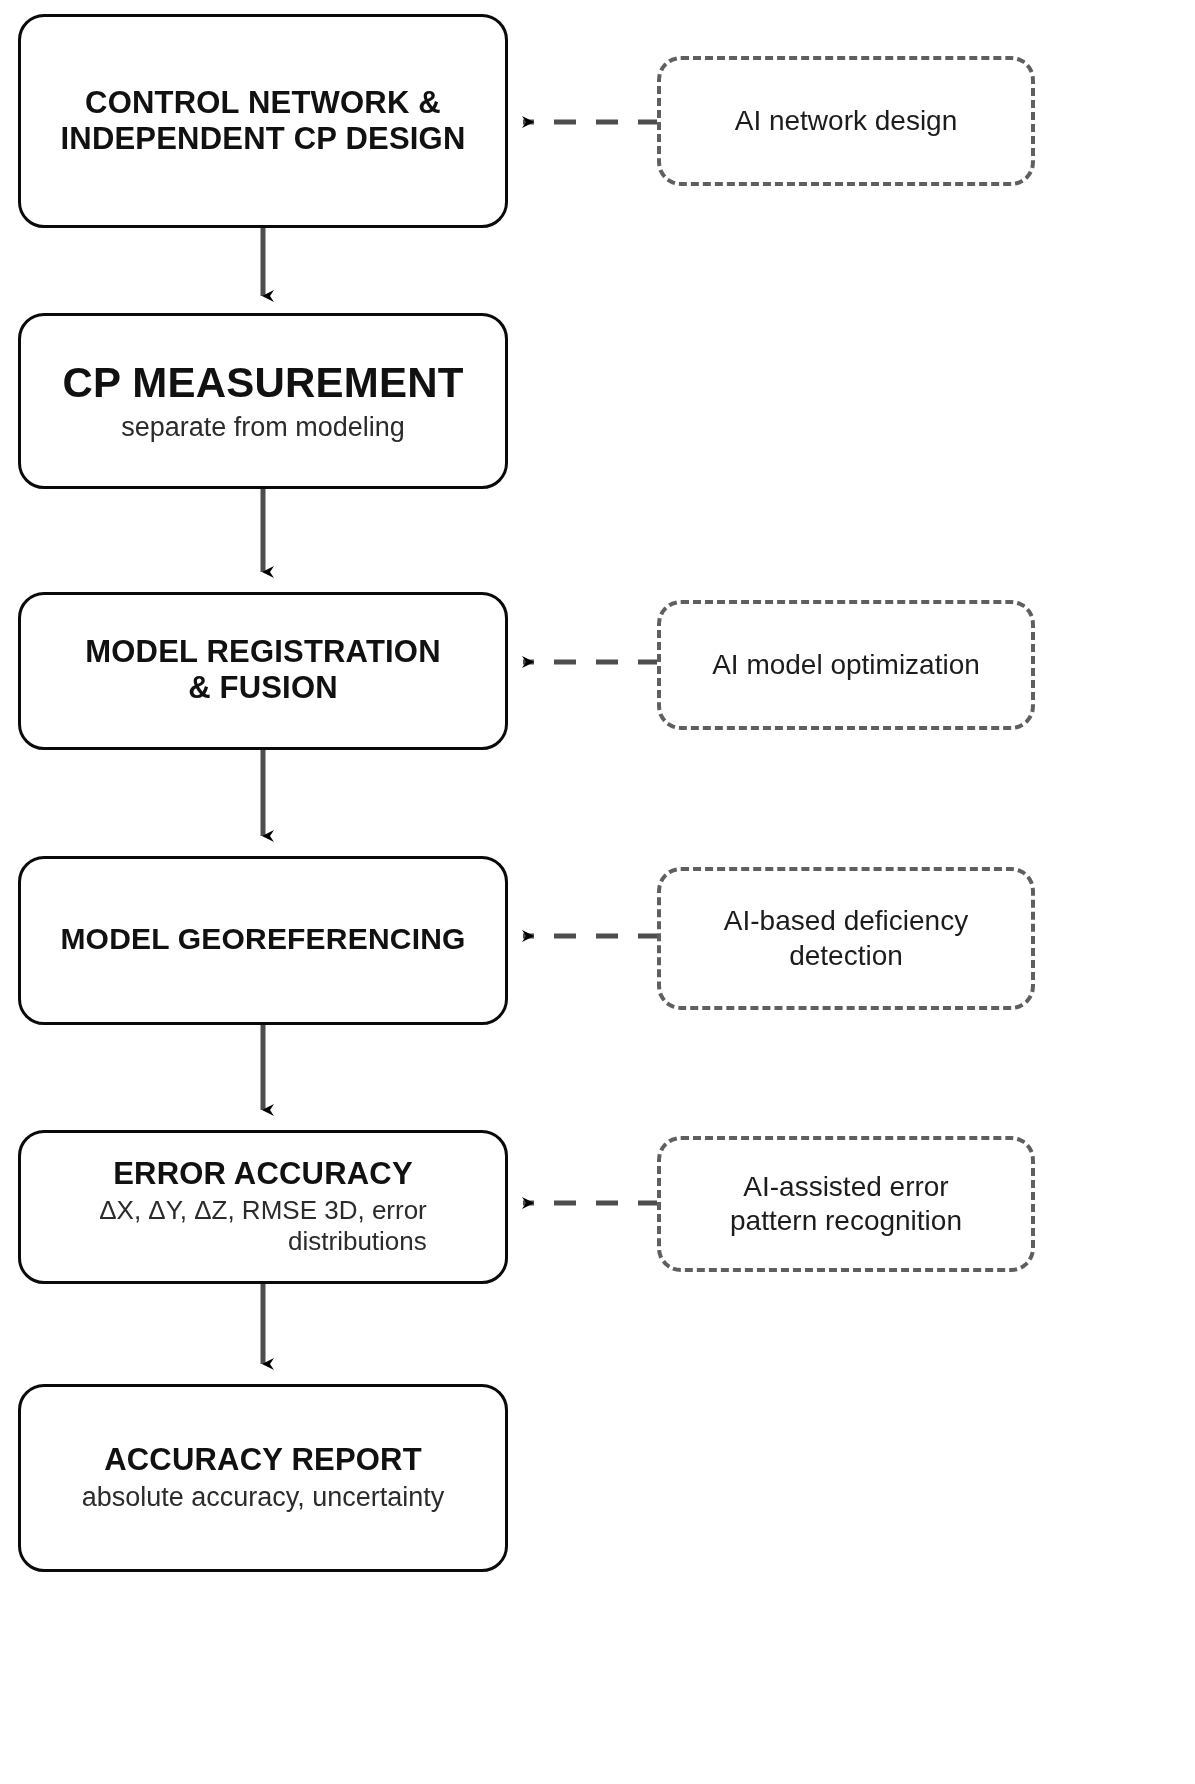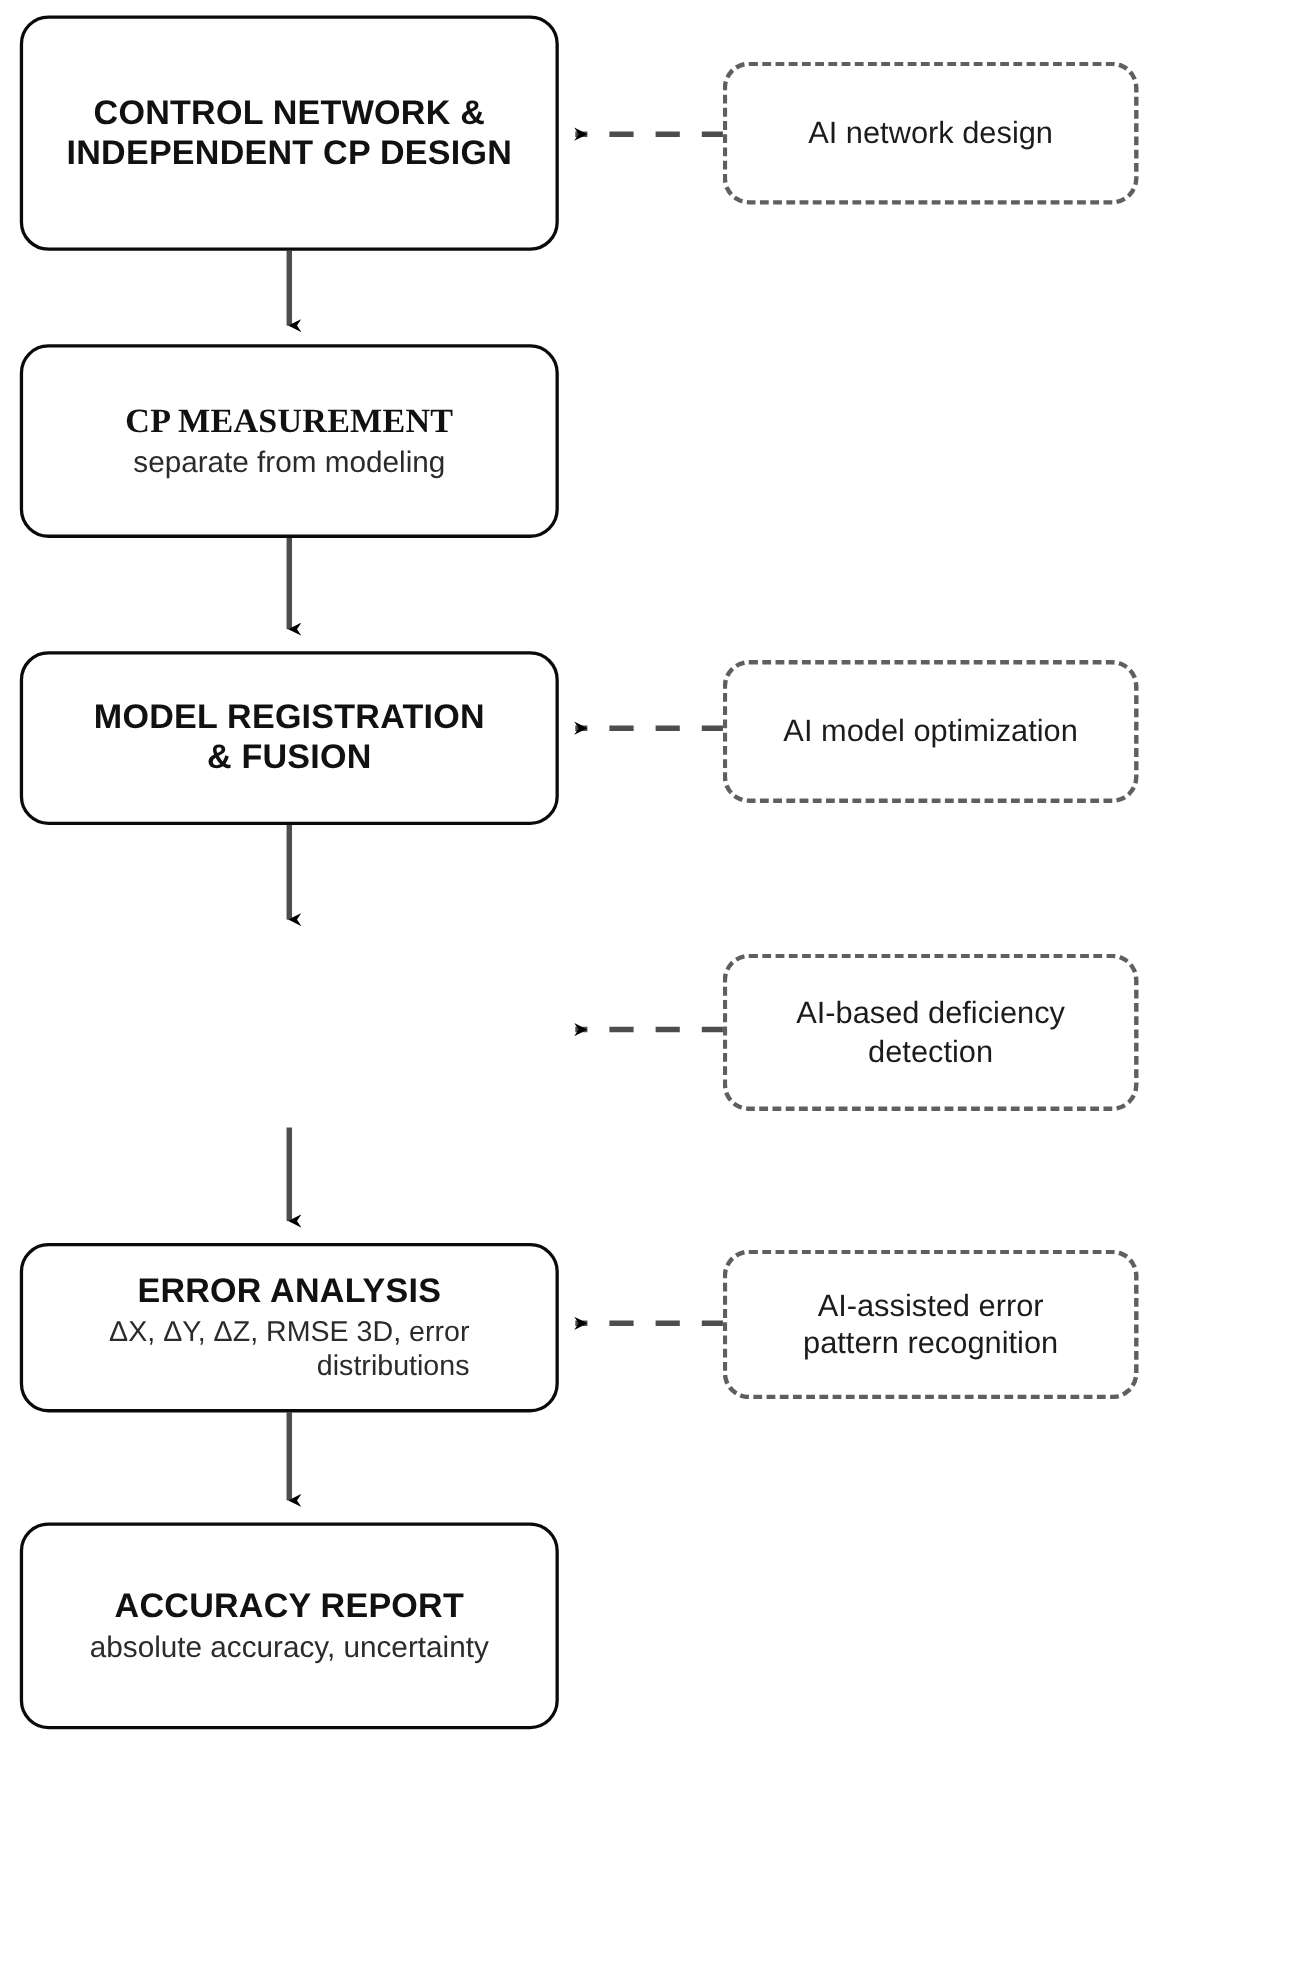--- a/index.html
+++ b/index.html
@@ -108,33 +108,37 @@
       <line x1="660" y1="1203" x2="523" y2="1203" marker-end="url(#ahead-left)"></line>
     </g>
   </svg>
 
   <div class="proc-box" style="left:18px; top:14px; width:490px; height:214px;">
     <div class="proc-title" style="font-size:31px;">CONTROL NETWORK &amp;
 INDEPENDENT CP DESIGN</div>
   </div>
 
   <div class="proc-box" style="left:18px; top:313px; width:490px; height:176px;">
-    <div class="proc-title" style="font-size:31px;font-family:Liberation Serif, serif;">CP MEASUREMENT</div>
+    <div class="proc-title" style="font-size:42px;">CP MEASUREMENT</div>
     <div class="proc-sub" style="font-size:27px;">separate from modeling</div>
   </div>
 
   <div class="proc-box" style="left:18px; top:592px; width:490px; height:158px;">
     <div class="proc-title" style="font-size:31px;">MODEL REGISTRATION
 &amp; FUSION</div>
     <div class="proc-sub" style="font-size:27px;"></div>
   </div>
 
+  <div class="proc-box" style="left:18px; top:856px; width:490px; height:169px;">
+    <div class="proc-title" style="font-size:30px;">MODEL GEOREFERENCING</div>
+    <div class="proc-sub" style="font-size:27px;"></div>
+  </div>
 
   <div class="proc-box" style="left:18px; top:1130px; width:490px; height:154px;">
-    <div class="proc-title" style="font-size:31px;">ERROR ANALYSIS</div>
+    <div class="proc-title" style="font-size:31px;">ERROR ACCURACY</div>
     <div class="proc-sub" style="font-size:26px;text-align:right;">ΔX, ΔY, ΔZ, RMSE 3D, error
 distributions</div>
   </div>
 
   <div class="proc-box" style="left:18px; top:1384px; width:490px; height:188px;">
     <div class="proc-title" style="font-size:31px;">ACCURACY REPORT</div>
     <div class="proc-sub" style="font-size:27px;">absolute accuracy, uncertainty</div>
   </div>
 
   <div class="ai-box" style="left:657px; top:56px; width:378px; height:130px;">

